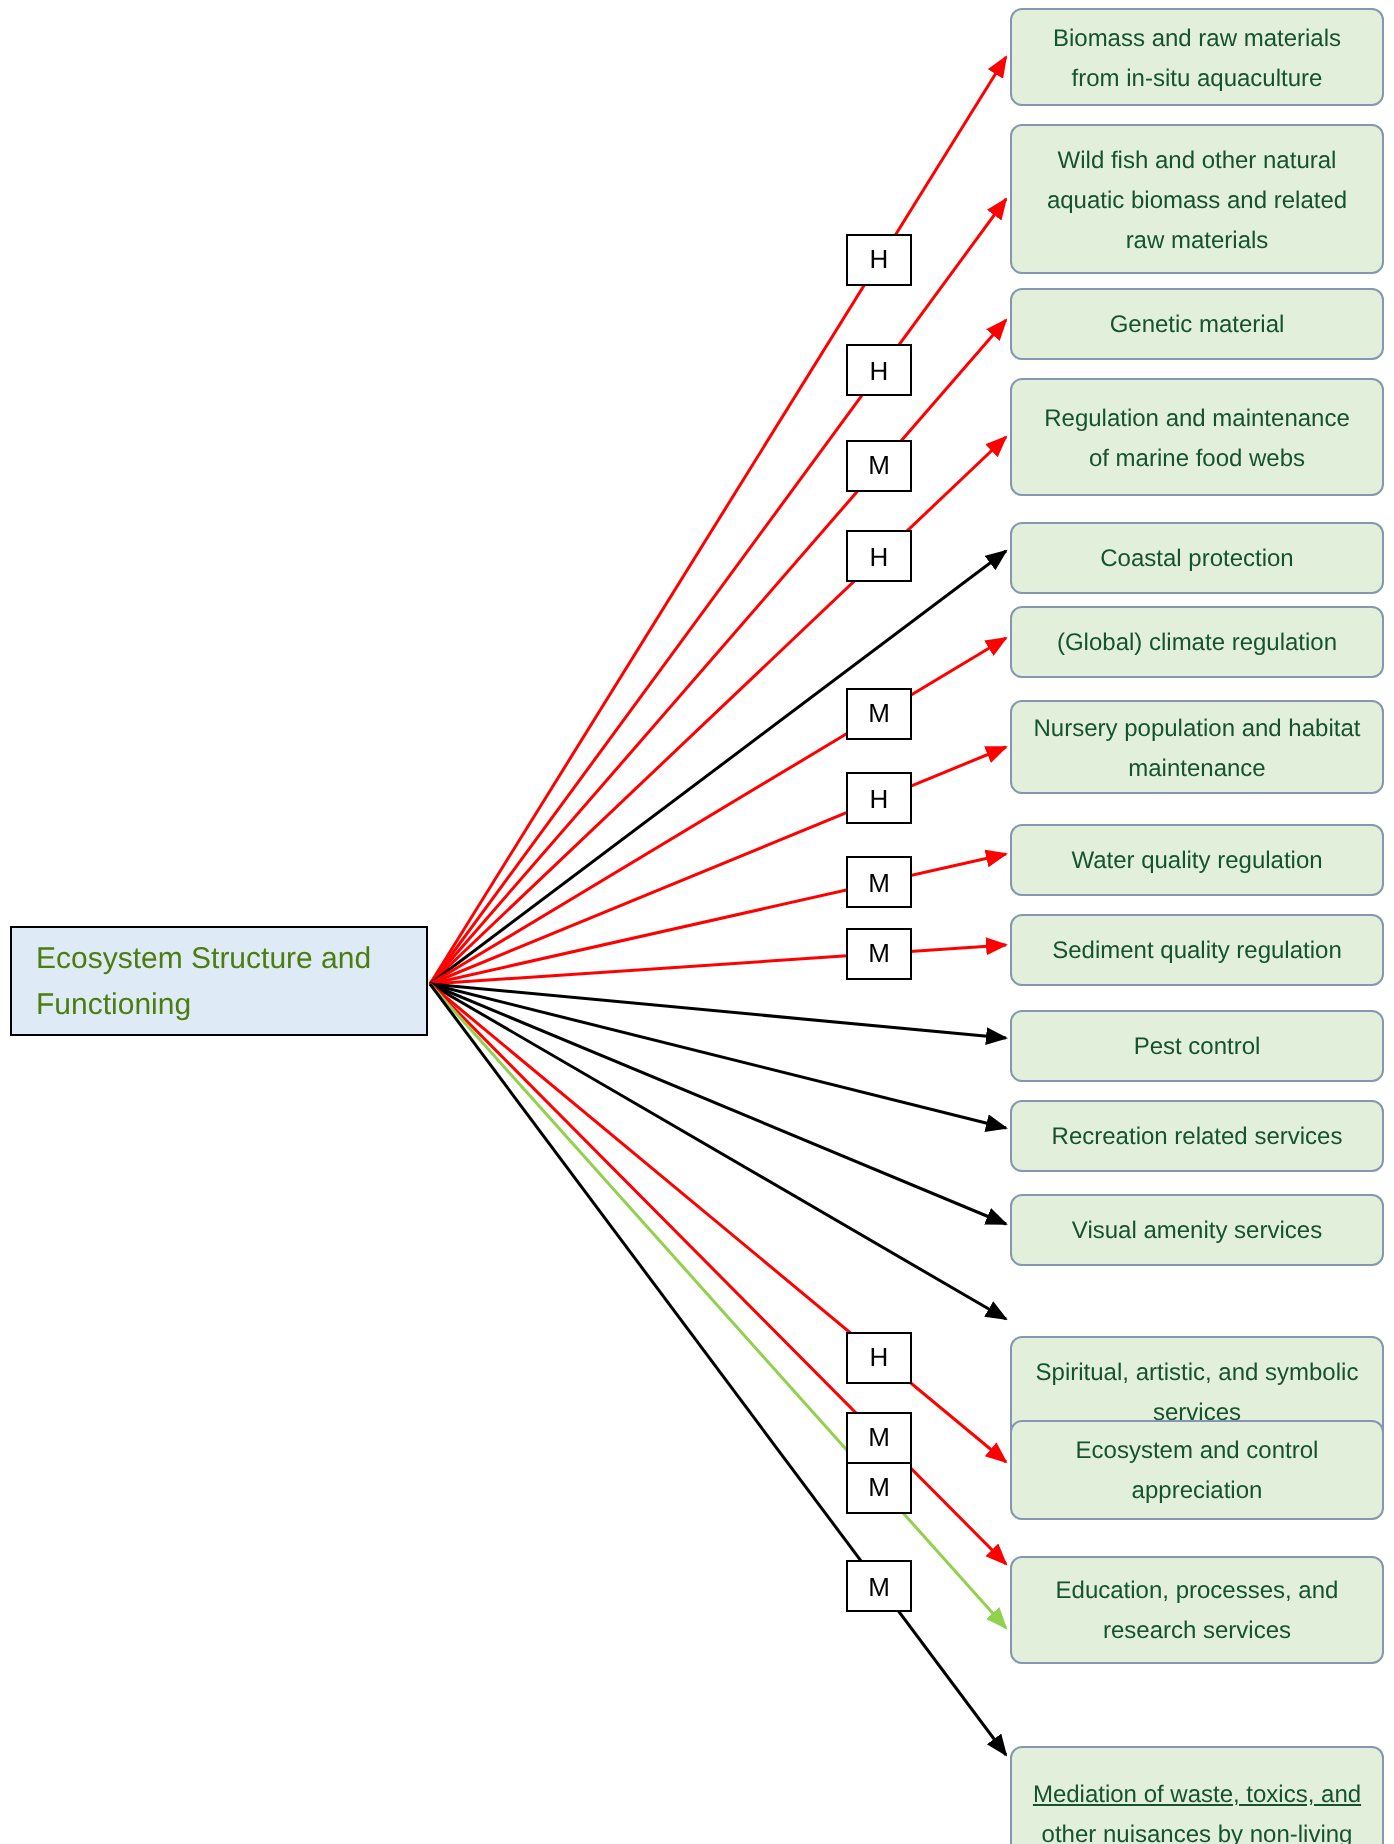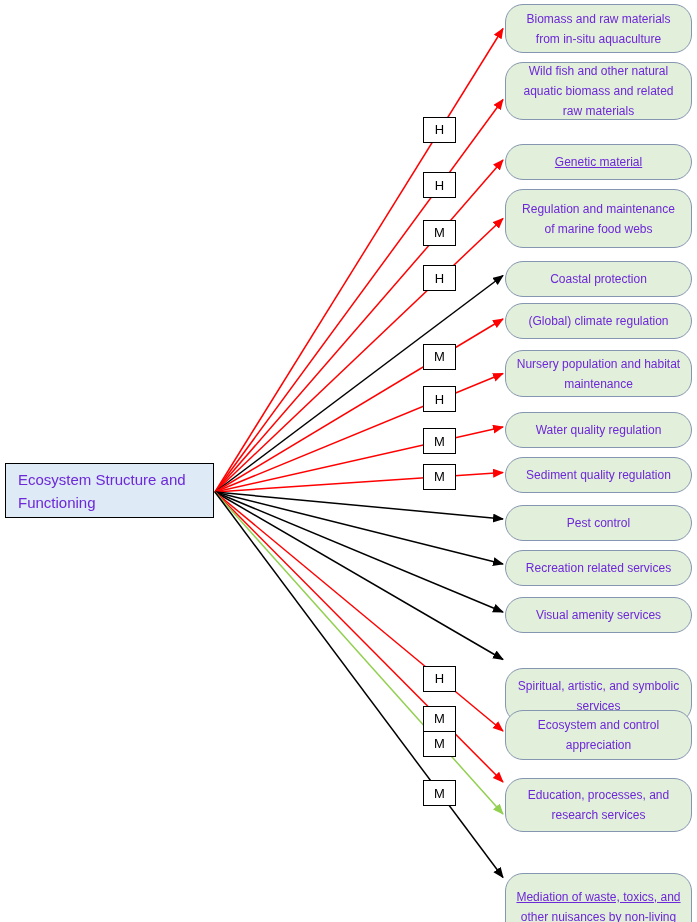--- a/index.html
+++ b/index.html
@@ -17,34 +17,34 @@
     width: 697px; height: 922px;
     z-index: 1;
   }
   .tbox {
     position: absolute;
     left: 505px;
     width: 187px;
     box-sizing: border-box;
     background: var(--box-fill, #E2EFDA);
     border: 1.5px solid var(--box-border, #8496B0);
-    border-radius: 18px;
+    border-radius: 6px;
     display: flex;
     align-items: center;
     justify-content: center;
     text-align: center;
     font-size: 12px;
     line-height: 20px;
-    color: #6d28d9;
+    color: #14532d;
     padding: 17px 10px;
     z-index: 2;
   }
   .b0  { top: 4px;   height: 49px; }
-  .b1  { top: 62px;  height: 58px; align-items: center; }
-  .b2  { top: 144px; height: 32px; text-decoration: underline; }
+  .b1  { top: 62px;  height: 75px; align-items: center; }
+  .b2  { top: 144px; height: 32px; }
   .b3  { top: 189px; height: 59px; }
   .b4  { top: 261px; height: 29px; }
   .b5  { top: 303px; height: 32px; text-align: right; }
   .b6  { top: 350px; height: 47px; }
   .b7  { top: 412px; height: 30px; }
   .b8  { top: 457px; height: 31px; }
   .b9  { top: 505px; height: 28px; }
   .b10 { top: 550px; height: 28px; }
   .b11 { top: 597px; height: 30px; }
   .b12 { top: 642px; height: 55px; margin-top: 26px; }
@@ -55,21 +55,21 @@
     position: absolute;
     left: 5px; top: 463px;
     width: 209px; height: 55px;
     box-sizing: border-box;
     background: var(--source-fill, #DEEAF6);
     border: 1px solid #000000;
     display: flex;
     align-items: center;
     font-size: 15px;
     line-height: 23px;
-    color: #6d28d9;
+    color: #4d7c0f;
     padding: 0 12px;
     z-index: 2;
   }
   .strength {
     position: absolute;
     width: 33px; height: 26px;
     box-sizing: border-box;
     background: #ffffff;
     border: 1.5px solid #000000;
     display: flex;

